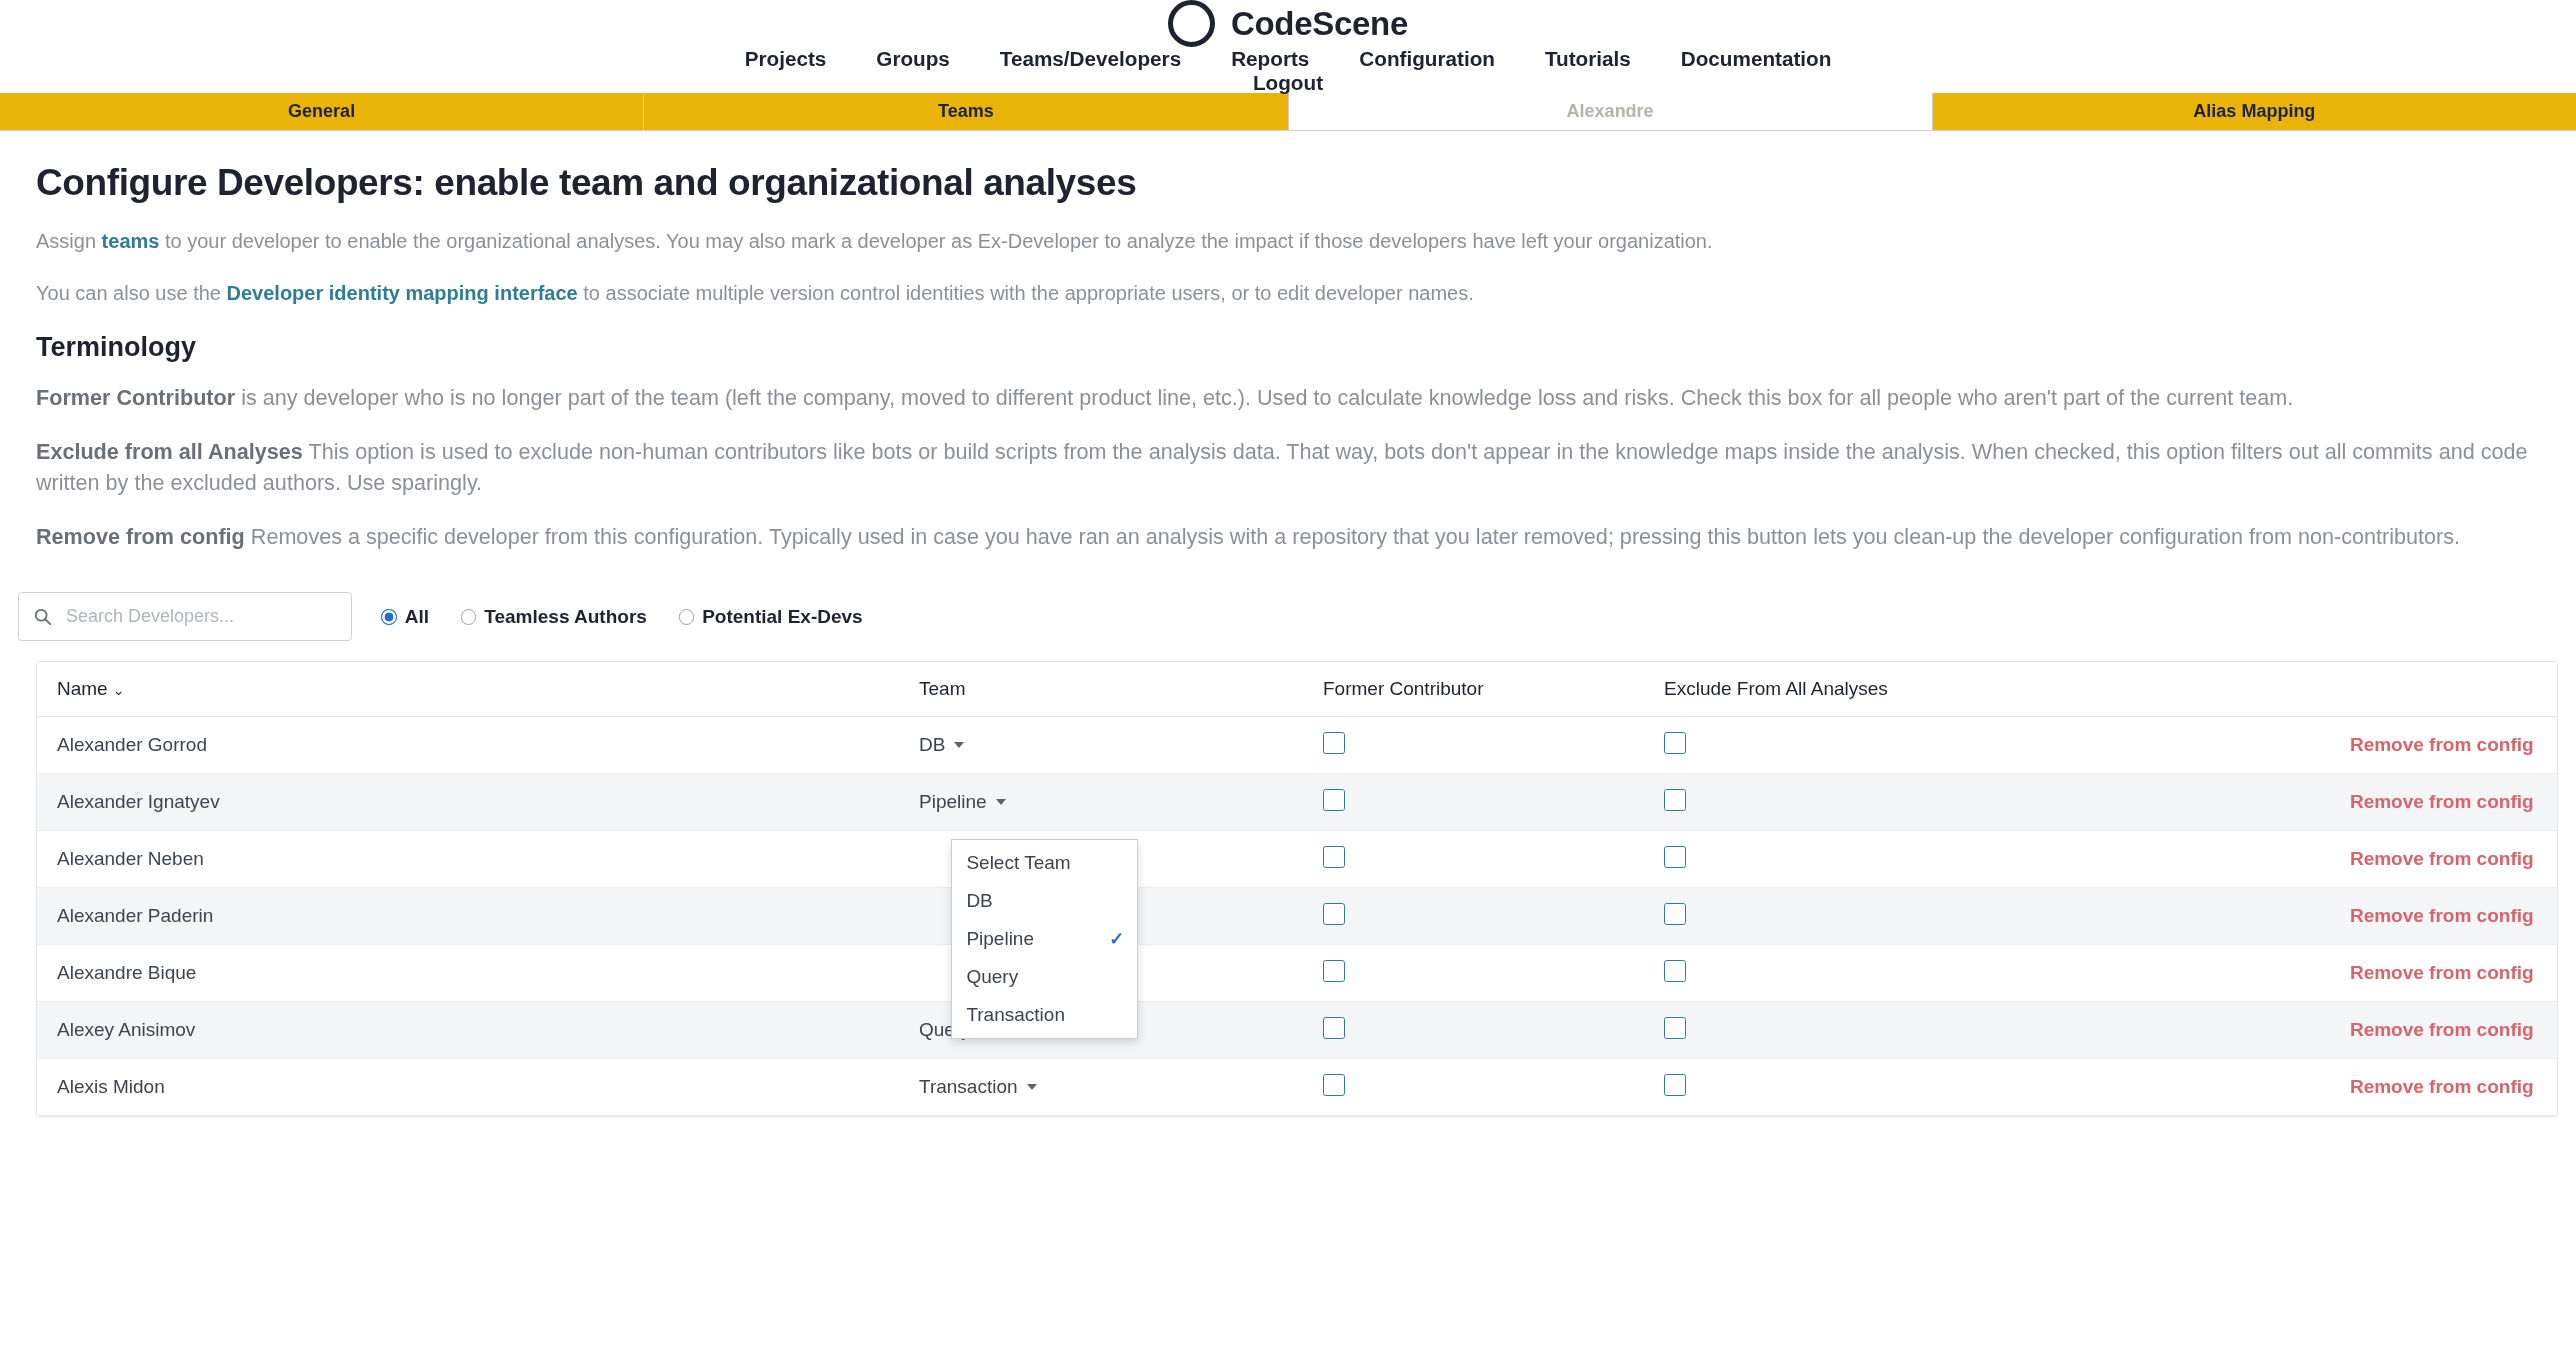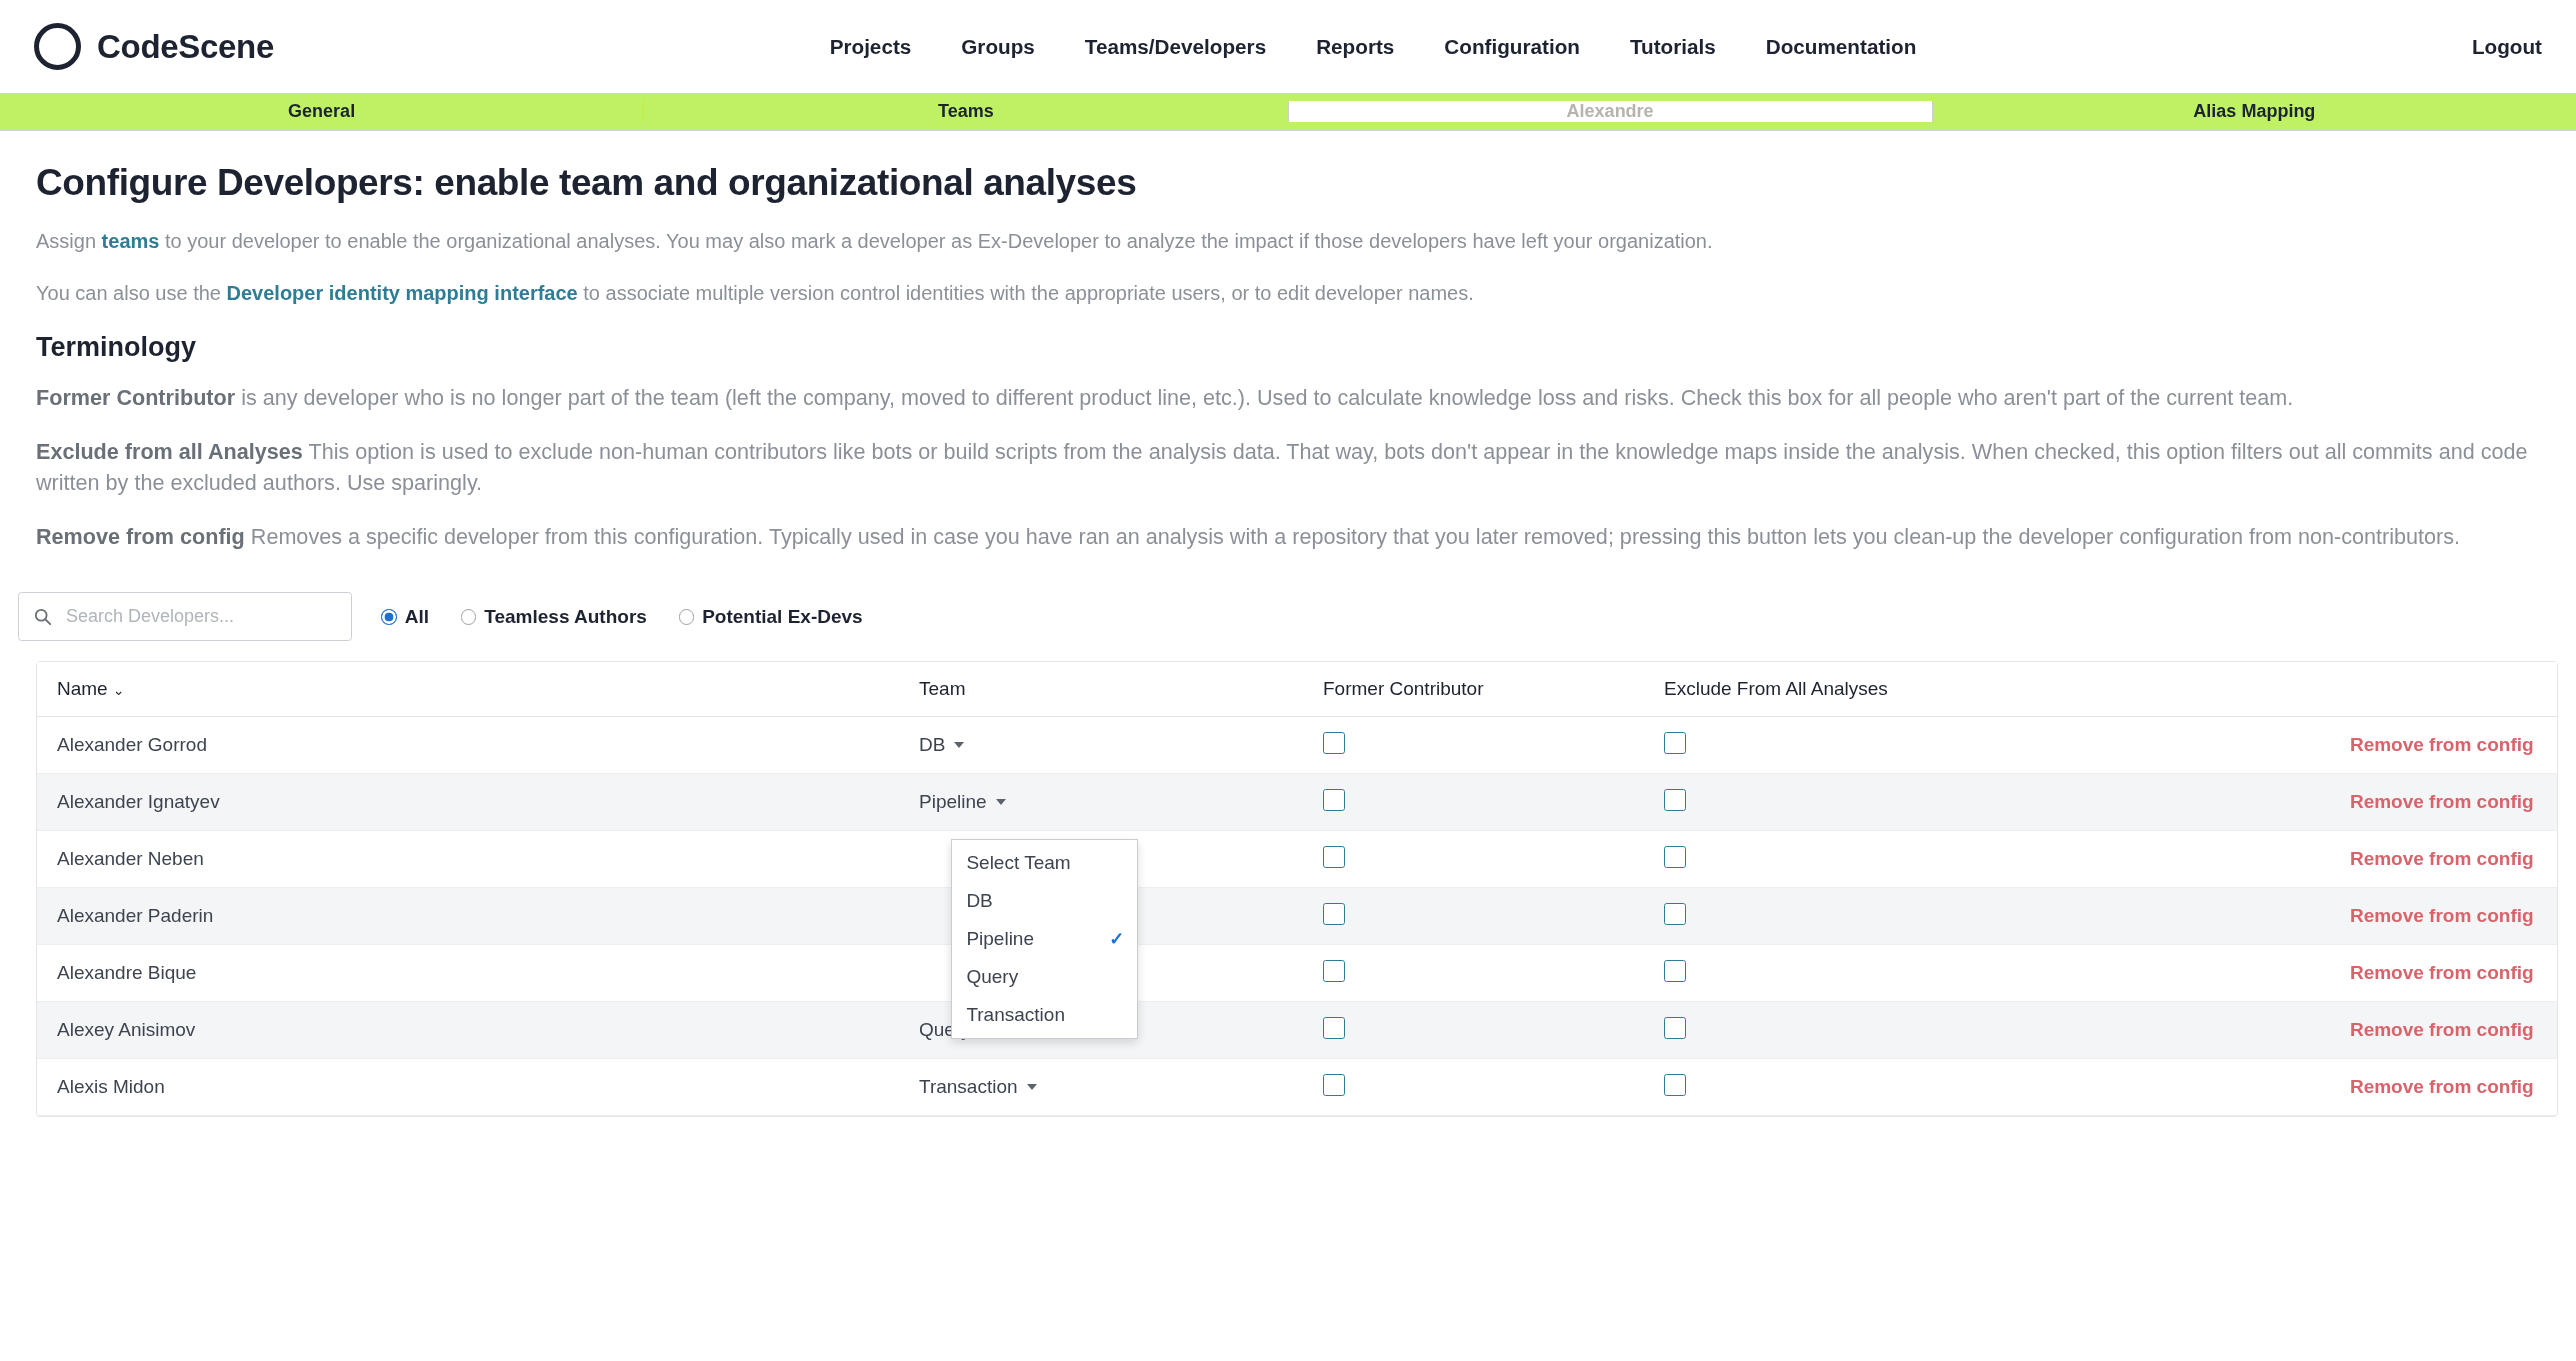--- a/index.html
+++ b/index.html
@@ -13,20 +13,21 @@
   }
   body { -webkit-font-smoothing: antialiased; }
 
   
   .topnav {
     height: 93px;
     display: flex;
     align-items: center;
     padding: 0 34px;
     background: #ffffff;
+    flex-direction: column;
   }
   .brand {
     display: flex;
     align-items: center;
     gap: 16px;
   }
   .brand-logo {
     width: 47px; height: 47px;
     border-radius: 50%;
     border: 5.4px solid #1d2330;
@@ -58,23 +59,22 @@
     font-weight: 700;
     color: #1d2330;
     cursor: pointer;
     white-space: nowrap;
   }
 
   
   .tabstrip {
     display: flex;
     height: 38px;
-    background: #bef264;
+    background: #eab308;
     border-bottom: 0.9px solid #d6d2cc;
-    align-items: center;
   }
   .tab {
     flex: 1;
     display: flex;
     align-items: center;
     justify-content: center;
     font-size: 18px;
     font-weight: 700;
     color: #1d2330;
     cursor: pointer;

